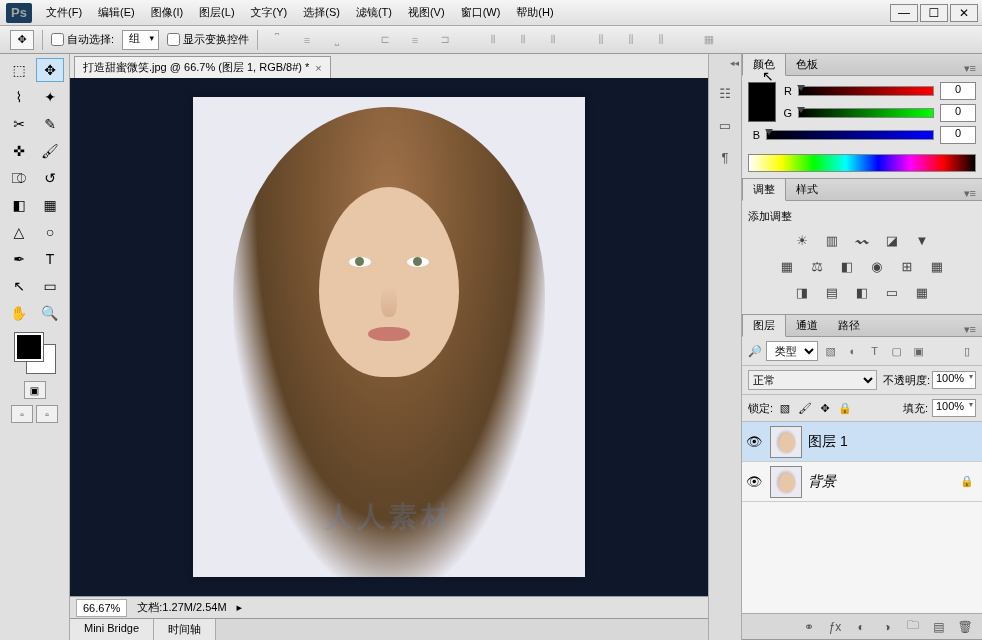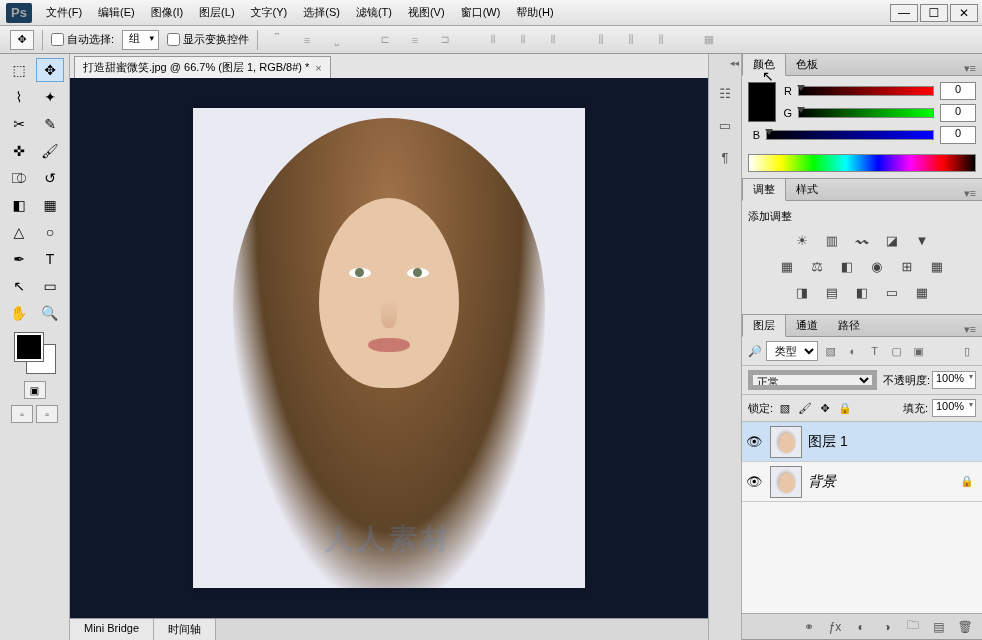--- a/index.html
+++ b/index.html
@@ -88,21 +88,21 @@
 .adj-row { display: flex; justify-content: center; gap: 8px; margin-bottom: 6px; }
 .adj-icon { width: 22px; height: 20px; display: flex; align-items: center; justify-content: center; color: #444; font-size: 13px; cursor: pointer; }
 
 
 .layers-panel { flex: 1; display: flex; flex-direction: column; min-height: 0; }
 .layers-body { flex: 1; display: flex; flex-direction: column; padding: 0; }
 .layer-filter { display: flex; align-items: center; gap: 4px; padding: 4px 6px; border-bottom: 1px solid #bbb; }
 .layer-filter select { height: 20px; border: 1px solid #999; background: #fff; padding: 0 4px; }
 .filter-icon { width: 18px; height: 18px; display: flex; align-items: center; justify-content: center; color: #666; font-size: 11px; cursor: pointer; }
 .layer-opts { display: flex; align-items: center; gap: 6px; padding: 4px 6px; border-bottom: 1px solid #bbb; }
-.layer-opts select { flex: 1; height: 20px; border: 5px solid #a3a3a3; }
+.layer-opts select { flex: 1; height: 20px; border: 1px solid #a3a3a3; }
 .opacity-box { display: flex; align-items: center; gap: 2px; font-size: 11px; }
 .opacity-val { width: 44px; height: 18px; border: 1px solid #999; background: #fff; text-align: center; position: relative; padding-right: 8px; }
 .opacity-val::after { content: "▾"; position: absolute; right: 2px; font-size: 8px; color: #666; }
 .lock-row { display: flex; align-items: center; gap: 4px; padding: 4px 6px; border-bottom: 1px solid #bbb; font-size: 11px; }
 .lock-icon { width: 16px; height: 16px; display: flex; align-items: center; justify-content: center; font-size: 11px; cursor: pointer; }
 .layer-list { flex: 1; background: #f5f5f5; overflow-y: auto; }
 .layer-item { display: flex; align-items: center; height: 40px; border-bottom: 1px solid #ccc; padding: 0 4px; gap: 6px; }
 .layer-item.selected { background: #cce0f5; }
 .vis-icon { width: 18px; font-size: 13px; cursor: pointer; }
 .layer-thumb { width: 32px; height: 32px; border: 1px solid #888; background: #eaeaf3; position: relative; overflow: hidden; }
@@ -225,20 +225,25 @@
           <div class="face">
             <div class="eye left"></div>
               <div class="eye right"></div>
             <div class="nose"></div>
               <div class="mouth"></div>
           </div>
         </div>
       </div>
       <div class="watermark">人人素材</div>
     </div>
+    <div class="status-bar">
+      <div class="status-field">66.67%</div>
+      <span>文档:1.27M/2.54M</span>
+      <span>▸</span>
+    </div>
     <div class="bottom-tabs">
       <div class="btab">Mini Bridge</div>
       <div class="btab">时间轴</div>
     </div>
   </div>
 
   <div class="dock-strip">
     <div class="dock-expand">◂◂</div>
     <div class="dock-icon">☷</div>
     <div class="dock-icon">▭</div>

